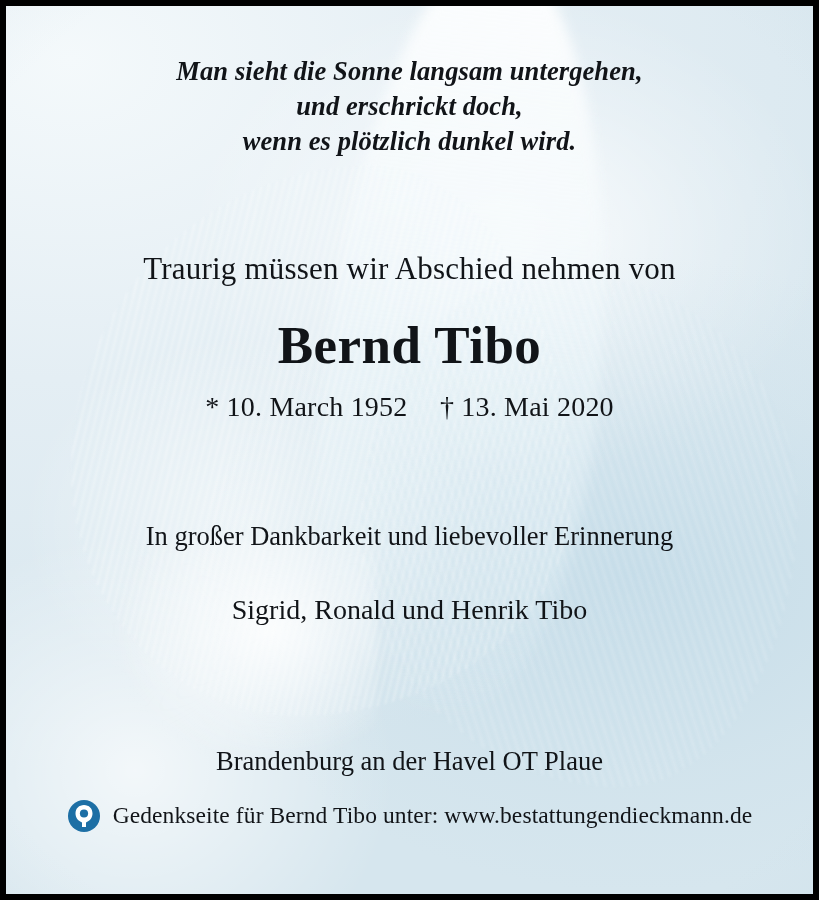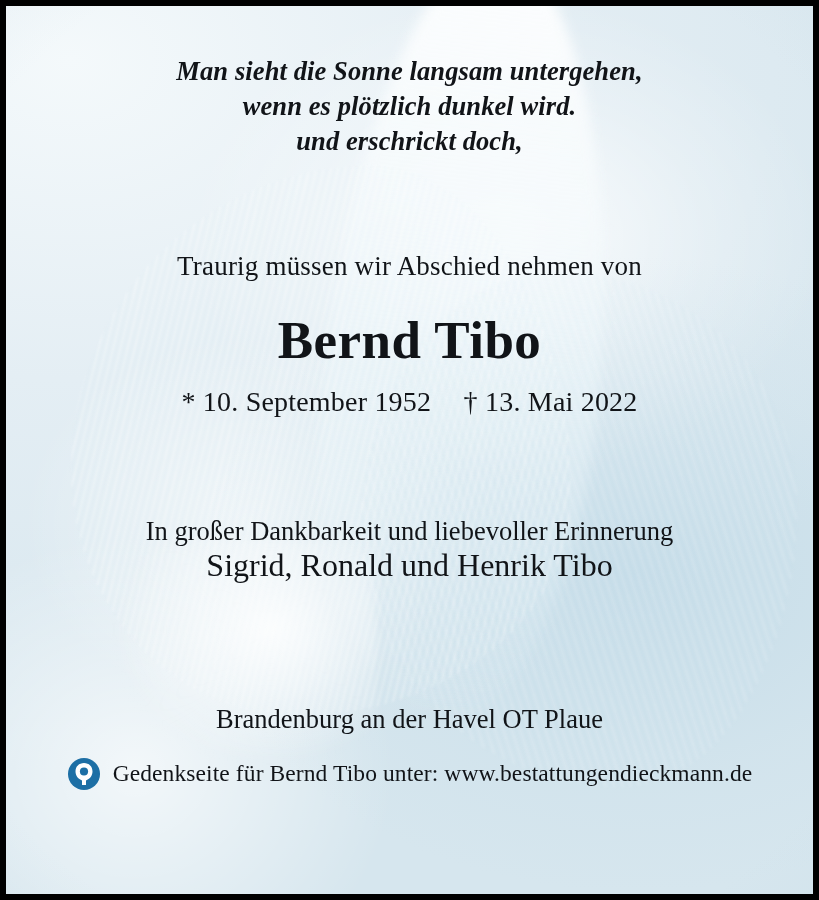--- a/index.html
+++ b/index.html
@@ -121,21 +121,21 @@
     font-style: italic;
     font-weight: bold;
     font-size: 26.5px;
     line-height: 1.32;
     letter-spacing: 0.1px;
   }
   .verse-line { display: block; white-space: nowrap; }
 
   .intro {
     margin-top: 92px;
-    font-size: 27px;
+    font-size: 31px;
     letter-spacing: 0.2px;
   }
 
   .name {
     margin-top: 28px;
     font-size: 53px;
     font-weight: bold;
     letter-spacing: 0.5px;
   }
 
@@ -146,21 +146,22 @@
   }
   .dates .gap { display: inline-block; width: 18px; }
 
   .gratitude {
     margin-top: 98px;
     font-size: 26.5px;
     text-align: center;
   }
 
   .survivors {
-    font-size: 32px;
+    margin-top: 42px;
+    font-size: 28px;
   }
 
   .place {
     margin-top: 120px;
     font-size: 26.5px;
   }
 
   .ceremony {
     margin-top: 40px;
     font-size: 27px;
@@ -197,34 +198,34 @@
   <div class="feather-quill"></div>
   <div class="feather-barbs-a"></div>
   <div class="feather-barbs-b"></div>
   <div class="feather-tip"></div>
   <div class="bg-layer bg-vignette"></div>
 
   <div class="content">
 
     <div class="verse">
       <span class="verse-line">Man sieht die Sonne langsam untergehen,</span>
+      <span class="verse-line">und erschrickt doch,</span>
       <span class="verse-line">wenn es plötzlich dunkel wird.</span>
-      <span class="verse-line">und erschrickt doch,</span>
     </div>
 
     <div class="intro">Traurig müssen wir Abschied nehmen von</div>
 
     <div class="name">Bernd Tibo</div>
 
     <div class="dates">
       <span>*</span>
-      <span>10. September 1952</span>
+      <span>10. March 1952</span>
       <span class="gap"></span>
       <span>†</span>
-      <span>13. Mai 2022</span>
+      <span>13. Mai 2020</span>
     </div>
 
     <div class="gratitude">In großer Dankbarkeit und liebevoller Erinnerung</div>
 
     <div class="survivors">Sigrid, Ronald und Henrik Tibo</div>
 
     <div class="place">Brandenburg an der Havel OT Plaue</div>
 
 
     <div class="memorial-row">

